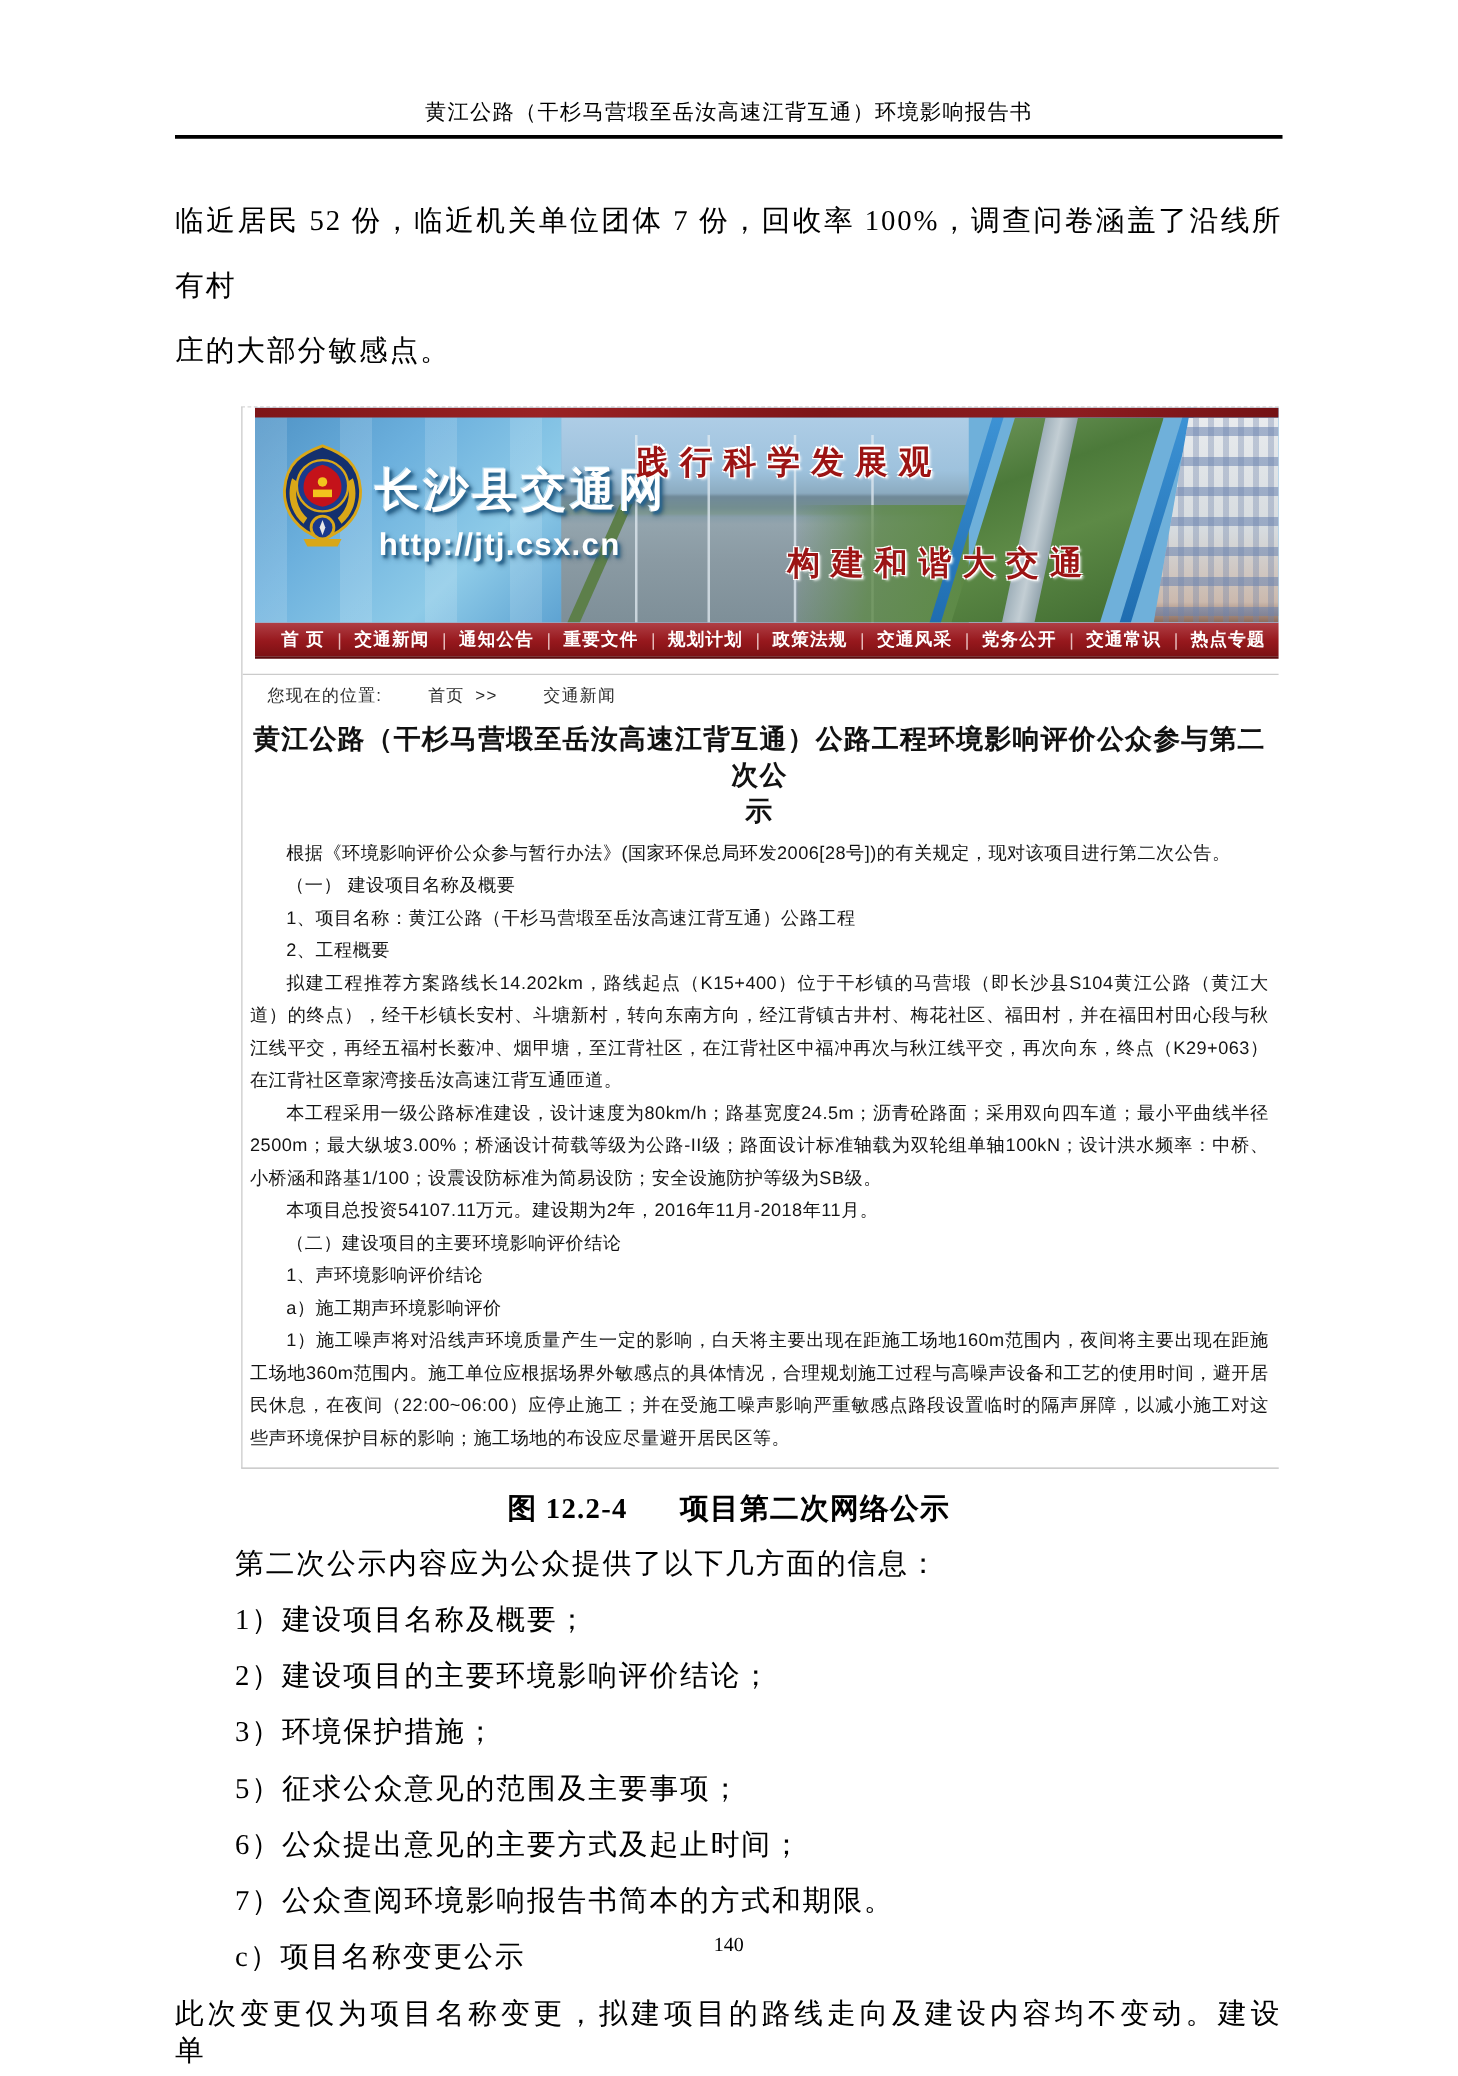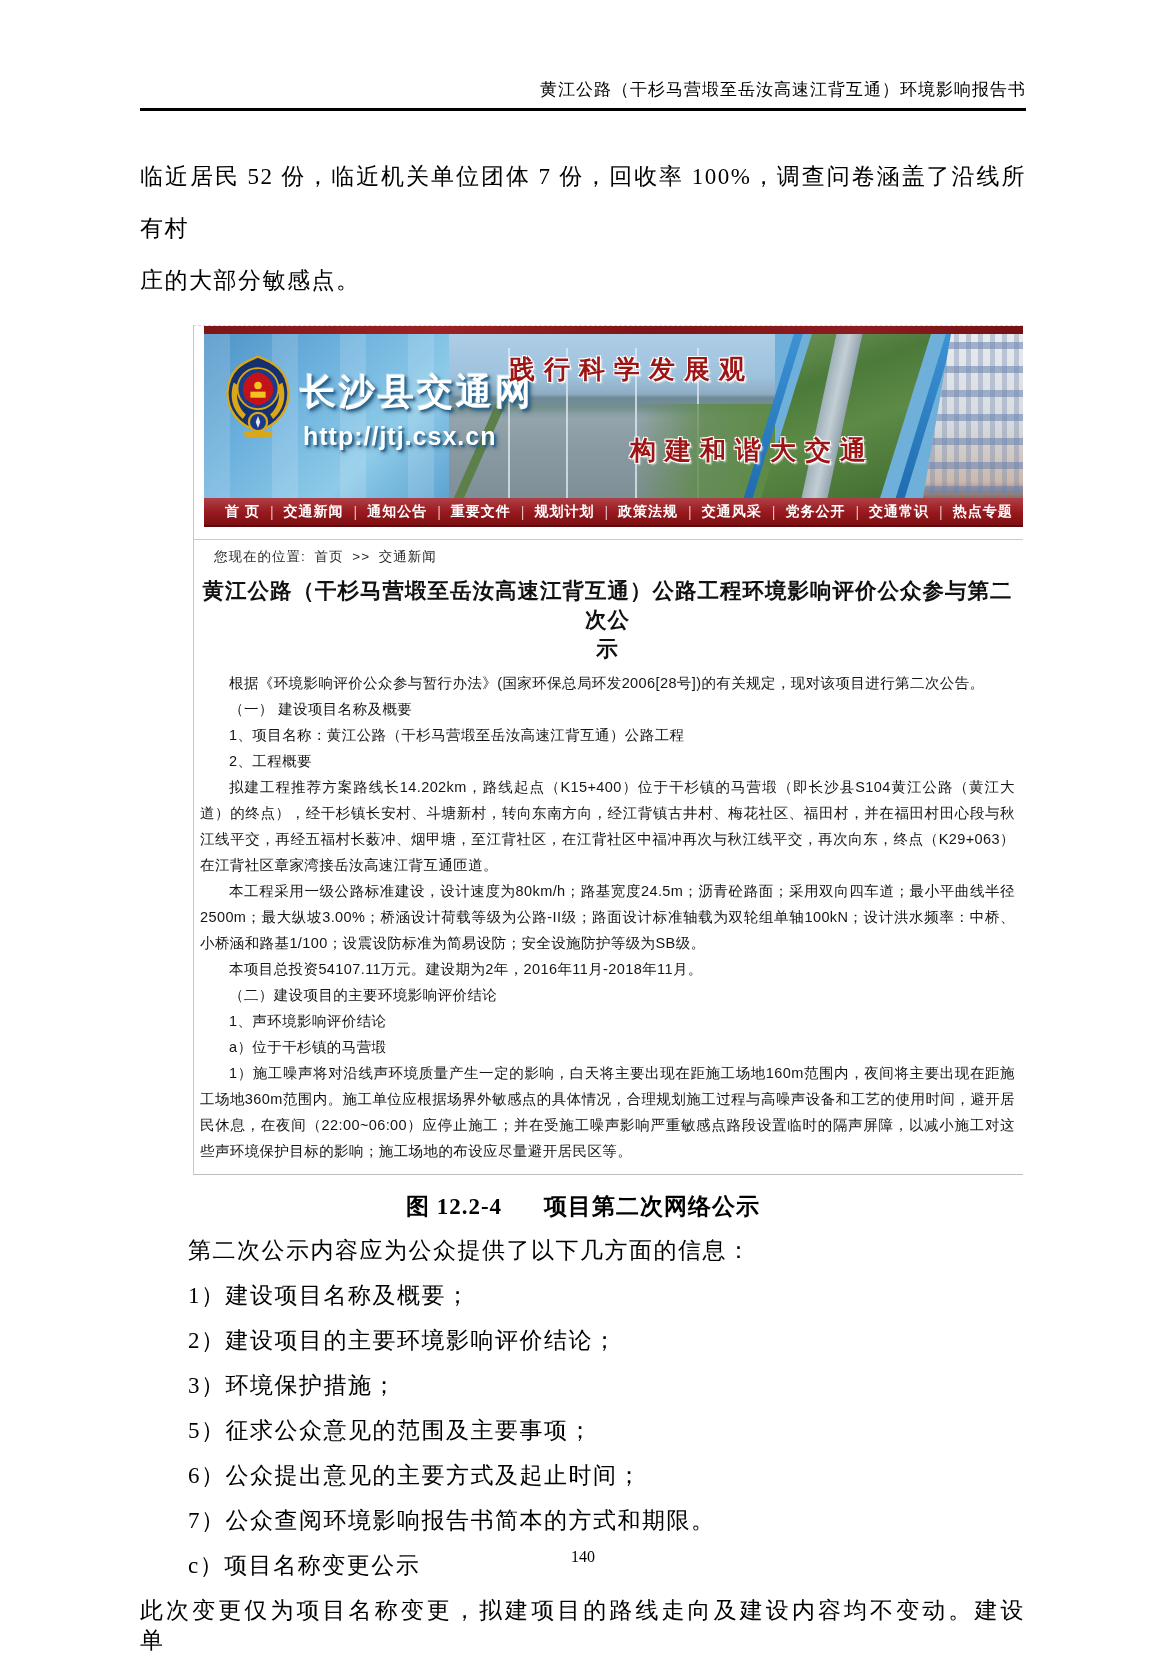--- a/index.html
+++ b/index.html
@@ -1,21 +1,21 @@
 <!DOCTYPE html>
 <html><head>
 <meta charset="utf-8">
 <style>
   html,body{margin:0;padding:0;}
   body{
     width:1166px;height:1661px;background:#ffffff;position:relative;
     font-family:"Liberation Serif","DejaVu Serif",serif;color:#000;overflow:hidden;
   }
   
-  .doc-header{margin:78px 140px 0;text-align:right;font-size:17px;letter-spacing:1px;}
+  .doc-header{margin:78px 140px 0;text-align:center;font-size:17px;letter-spacing:1px;}
   .doc-rule{margin:7px 140px 0;border-top:3px solid #000;height:0;}
   .intro{margin:40px 140px 0;font-size:23px;line-height:52px;letter-spacing:1.5px;text-align:justify;}
   
   .webshot{
     margin:18px 0 0 193px;width:829px;background:#fff;
     border-left:1px solid #c9c9c9;border-bottom:1px solid #bdbdbd;border-top:1px dashed #d8d8d8;
     overflow:hidden;font-family:"Liberation Sans","DejaVu Sans",sans-serif;
   }
   .banner{margin-left:10px;height:172px;position:relative;overflow:hidden;background:#6fb0da;}
   .banner-redstrip{position:absolute;top:0;left:0;right:0;height:8px;
@@ -61,21 +61,21 @@
   
   .navbar{margin-left:10px;height:27px;display:flex;align-items:center;padding-left:16px;
     background:linear-gradient(180deg,#b04046 0%,#97181d 55%,#7c1013 100%);
     border-bottom:2px solid #5c0a0d;color:#fff;font-size:14px;font-weight:bold;white-space:nowrap;}
   .nav-item{margin:0 5px;letter-spacing:1px;cursor:pointer;}
   .nav-sep{color:#e6bcbc;margin:0 5px;font-weight:normal;}
   
   .bc-gap{height:12px;}
   .breadcrumb{border-top:1px solid #cbcbcb;padding:8px 0 5px 20px;font-size:13.5px;color:#2b2b2b;letter-spacing:1px;}
   .breadcrumb span{margin-right:4px;}
-  .bc-link{cursor:pointer;}
+  .bc-link{cursor:pointer;margin-left:28px;}
   
   .article{padding:6px 8px 10px 6px;}
   .art-title{text-align:center;font-weight:bold;font-size:21.5px;line-height:29px;letter-spacing:1px;color:#111;}
   .art-body{margin-top:6px;}
   .art-body p{margin:0;font-size:14.5px;line-height:26px;color:#141414;text-align:justify;text-indent:2em;letter-spacing:.4px;}
   
   .caption{margin-top:16px;text-align:center;font-size:23px;font-weight:bold;letter-spacing:1px;}
   .caption .cap-label{margin-right:42px;}
   .doc-list{margin:14px 140px 0;font-size:23px;letter-spacing:1.5px;}
   .doc-line{line-height:30px;margin-top:15px;padding-left:48px;}
@@ -170,21 +170,21 @@
     <div class="art-body">
         <p>根据《环境影响评价公众参与暂行办法》(国家环保总局环发2006[28号])的有关规定，现对该项目进行第二次公告。</p>
         <p>（一）  建设项目名称及概要</p>
         <p>1、项目名称：黄江公路（干杉马营塅至岳汝高速江背互通）公路工程</p>
         <p>2、工程概要</p>
         <p>拟建工程推荐方案路线长14.202km，路线起点（K15+400）位于干杉镇的马营塅（即长沙县S104黄江公路（黄江大道）的终点），经干杉镇长安村、斗塘新村，转向东南方向，经江背镇古井村、梅花社区、福田村，并在福田村田心段与秋江线平交，再经五福村长薮冲、烟甲塘，至江背社区，在江背社区中福冲再次与秋江线平交，再次向东，终点（K29+063）在江背社区章家湾接岳汝高速江背互通匝道。</p>
         <p>本工程采用一级公路标准建设，设计速度为80km/h；路基宽度24.5m；沥青砼路面；采用双向四车道；最小平曲线半径2500m；最大纵坡3.00%；桥涵设计荷载等级为公路-II级；路面设计标准轴载为双轮组单轴100kN；设计洪水频率：中桥、小桥涵和路基1/100；设震设防标准为简易设防；安全设施防护等级为SB级。</p>
         <p>本项目总投资54107.11万元。建设期为2年，2016年11月-2018年11月。</p>
         <p>（二）建设项目的主要环境影响评价结论</p>
         <p>1、声环境影响评价结论</p>
-        <p>a）位于干杉镇的马营塅</p>
+        <p>a）施工期声环境影响评价</p>
         <p>1）施工噪声将对沿线声环境质量产生一定的影响，白天将主要出现在距施工场地160m范围内，夜间将主要出现在距施工场地360m范围内。施工单位应根据场界外敏感点的具体情况，合理规划施工过程与高噪声设备和工艺的使用时间，避开居民休息，在夜间（22:00~06:00）应停止施工；并在受施工噪声影响严重敏感点路段设置临时的隔声屏障，以减小施工对这些声环境保护目标的影响；施工场地的布设应尽量避开居民区等。</p>
       </div>
   </div>
 </div>
 
 <div class="caption">
   <span class="cap-label">图 12.2-4</span><span>项目第二次网络公示</span>
 </div>
 
 <div class="doc-list">

